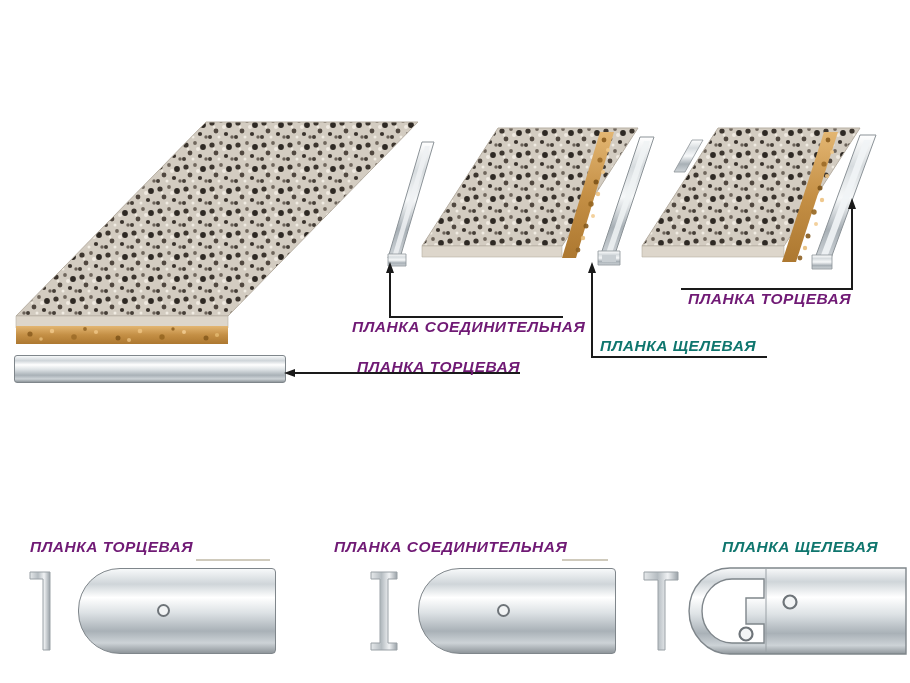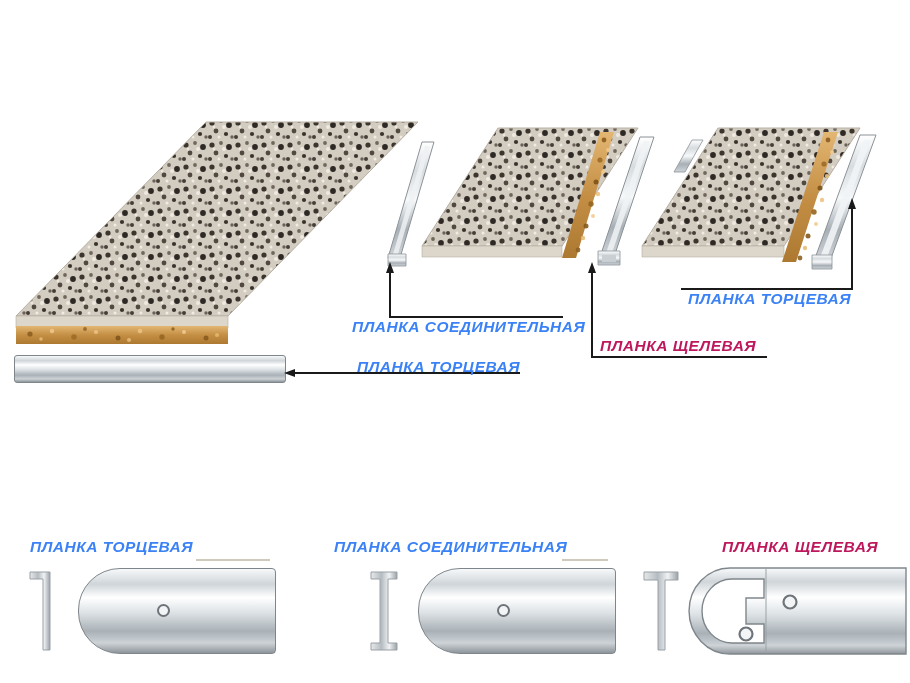--- a/index.html
+++ b/index.html
@@ -19,26 +19,26 @@
     overflow: hidden;
   }
   .abs { position: absolute; }
 
   
   .label {
     position: absolute;
     font-family: "Liberation Sans", sans-serif;
     font-weight: bold;
     font-style: italic;
-    color: #3b82f6;
+    color: #701a75;
     white-space: nowrap;
     letter-spacing: 0.5px;
     line-height: 1;
   }
-  .label.red { color: #be185d; }
+  .label.red { color: #0f766e; }
 
   
   .lead-h {
     position: absolute;
     height: 0;
     border-top: 2px solid #1a1a1a;
   }
   .lead-v {
     position: absolute;
     width: 0;

